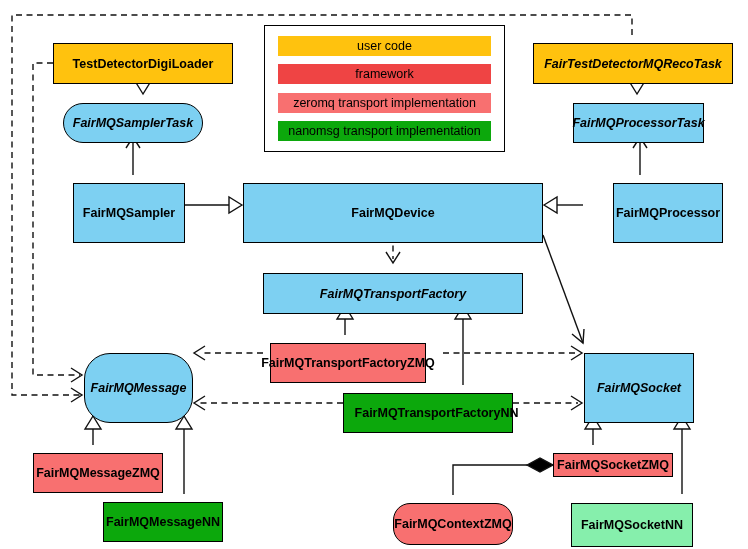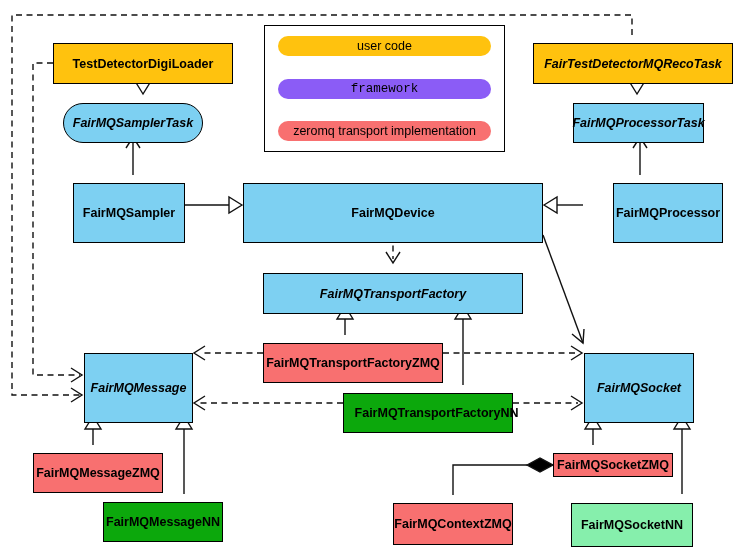--- a/index.html
+++ b/index.html
@@ -13,21 +13,21 @@
     display:flex;align-items:center;justify-content:center;
     font-size:12.5px;font-weight:bold;color:#000;white-space:nowrap;text-align:center;margin-top:8px;
   }
   .abstract{font-style:italic;}
   .legend-box{
     position:absolute;box-sizing:border-box;border:1.5px solid #000;background:#fff;
     display:flex;flex-direction:column;justify-content:space-between;padding:10px 13px;
   }
   .legend-row{
     height:20px;display:flex;align-items:center;justify-content:center;
-    font-size:12.5px;font-weight:400;color:#000;white-space:nowrap;border-radius:10px;
+    font-size:12.5px;font-weight:400;color:#000;white-space:nowrap;
   }
 </style>
 </head>
 <body>
 
 <div id="stage">
 
   <svg id="edges" viewBox="0 0 748 549" xmlns="http://www.w3.org/2000/svg">
 
     <g fill="none" stroke="#111" stroke-width="1.4" stroke-dasharray="6 4.5">
@@ -91,51 +91,52 @@
     </g>
 
     <g stroke="#111" stroke-width="1.4">
       <path d="M453,495 L453,465 L527,465" fill="none"></path>
       <polygon points="527,465 540,458 553,465 540,472" fill="#000"></polygon>
     </g>
   </svg>
 
   <div class="legend-box" style="left:264px;top:25px;width:241px;height:127px;">
     <div class="legend-row" style="background-color: rgb(255, 194, 14);">user code</div>
-    <div class="legend-row" style="background-color: #8b5cf6; font-family: Liberation Mono, monospace;">framework</div>
+    <div class="legend-row" style="background-color: #ef4444;">framework</div>
     <div class="legend-row" style="background-color: rgb(248, 112, 112);">zeromq transport implementation</div>
+    <div class="legend-row" style="background-color: rgb(12, 168, 12);">nanomsg transport implementation</div>
   </div>
 
   <div class="node" style="left: 53px; top: 35px; width: 180px; height: 41px; background-color: rgb(255, 194, 14);">TestDetectorDigiLoader</div>
 
   <div class="node" style="left: 533px; top: 35px; width: 200px; height: 41px; background-color: rgb(255, 194, 14); font-style: italic;">FairTestDetectorMQRecoTask</div>
 
   <div class="node abstract" style="left: 63px; top: 95px; width: 140px; height: 40px; background-color: rgb(125, 208, 242); border-radius: 20px;">FairMQSamplerTask</div>
 
   <div class="node abstract" style="left: 573px; top: 95px; width: 131px; height: 40px; background-color: rgb(125, 208, 242);">FairMQProcessorTask</div>
 
   <div class="node" style="left: 73px; top: 175px; width: 112px; height: 60px; background-color: rgb(125, 208, 242);">FairMQSampler</div>
 
   <div class="node" style="left: 243px; top: 175px; width: 300px; height: 60px; background-color: rgb(125, 208, 242);">FairMQDevice</div>
 
   <div class="node" style="left: 613px; top: 175px; width: 110px; height: 60px; background-color: rgb(125, 208, 242);">FairMQProcessor</div>
 
   <div class="node abstract" style="left: 263px; top: 265px; width: 260px; height: 41px; background-color: rgb(125, 208, 242);">FairMQTransportFactory</div>
 
-  <div class="node" style="left: 263px; top: 335px; width: 180px; height: 40px; background-color: rgb(248, 112, 112);">FairMQTransportFactoryZMQ</div>
+  <div class="node" style="left: 270px; top: 335px; width: 156px; height: 40px; background-color: rgb(248, 112, 112);">FairMQTransportFactoryZMQ</div>
 
   <div class="node" style="left: 343px; top: 385px; width: 170px; height: 40px; background-color: rgb(12, 168, 12); padding-left: 17px;">FairMQTransportFactoryNN</div>
 
-  <div class="node abstract" style="left: 84px; top: 345px; width: 109px; height: 70px; background-color: rgb(125, 208, 242);">FairMQMessage</div>
+  <div class="node abstract" style="left: 84px; top: 345px; width: 109px; height: 70px; background-color: rgb(125, 208, 242); border-radius: 26px;">FairMQMessage</div>
 
   <div class="node abstract" style="left: 584px; top: 345px; width: 110px; height: 70px; background-color: rgb(125, 208, 242);">FairMQSocket</div>
 
   <div class="node" style="left: 33px; top: 445px; width: 130px; height: 40px; background-color: rgb(248, 112, 112);">FairMQMessageZMQ</div>
 
   <div class="node" style="left: 103px; top: 494px; width: 120px; height: 40px; background-color: rgb(12, 168, 12);">FairMQMessageNN</div>
 
   <div class="node" style="left: 553px; top: 445px; width: 120px; height: 24px; background-color: rgb(248, 112, 112);">FairMQSocketZMQ</div>
 
   <div class="node" style="left: 571px; top: 495px; width: 122px; height: 44px; background-color: #86efac;">FairMQSocketNN</div>
 
-  <div class="node" style="left: 393px; top: 495px; width: 120px; height: 42px; background-color: rgb(248, 112, 112);">FairMQContextZMQ</div>
+  <div class="node" style="left: 393px; top: 495px; width: 120px; height: 42px; background-color: rgb(248, 112, 112); border-radius: 17px;">FairMQContextZMQ</div>
 
 </div>
 
 </body></html>

